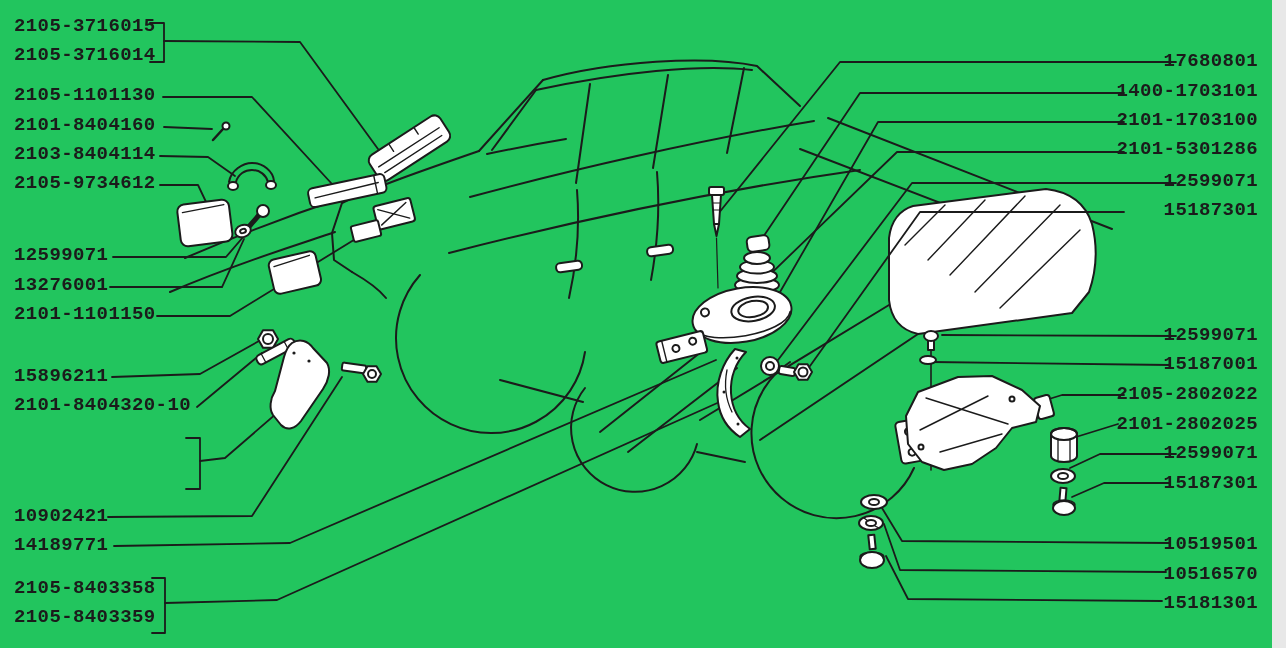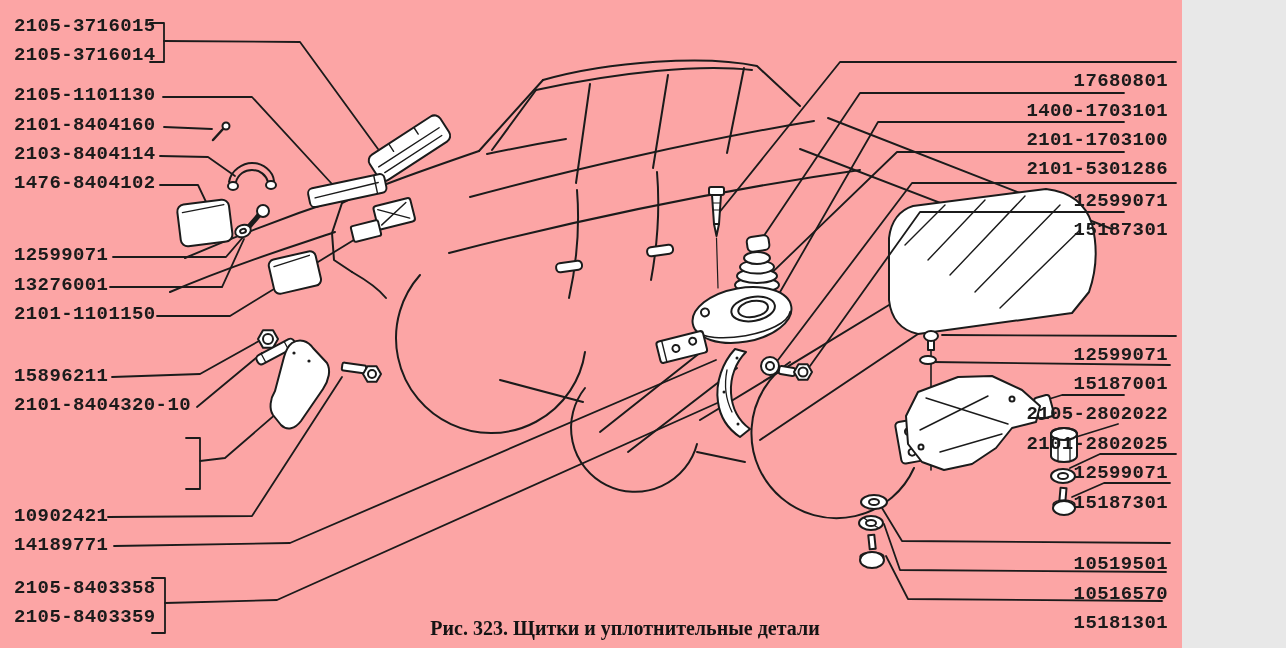--- a/index.html
+++ b/index.html
@@ -1,25 +1,25 @@
 <!DOCTYPE html>
 <html><head>
 <meta charset="utf-8">
 <style>
   html,body{margin:0;padding:0;background:#e8e8e8;}
   #stage{
-    position:relative;width:1182px;height:648px;background:#fca5a5;
+    position:relative;width:1272px;height:648px;background:#22c55e;
     overflow:hidden;font-family:"Liberation Mono",monospace;
   }
   #artwork{position:absolute;left:0;top:0;}
   .plabel{
     position:absolute;white-space:nowrap;color:#1b1b1b;
     font:700 19px/20px "Liberation Mono",monospace;letter-spacing:.4px;
   }
-  .plabel.r{text-align:right;margin-top:20px;}
+  .plabel.r{text-align:right;}
   #caption{
     position:absolute;left:310px;top:616px;width:630px;text-align:center;
     color:#141414;font:700 20px/24px "Liberation Serif",serif;
   }
 </style>
 </head>
 <body>
 
 <div id="stage">
 
@@ -274,21 +274,21 @@
         <path d="M860,557 A12,5 0 0 1 884,557" stroke-width="1.4"></path>
       </g>
     </g>
   </svg>
 
   <div class="plabel" style="left:14px;top:16px">2105-3716015</div>
   <div class="plabel" style="left:14px;top:45px">2105-3716014</div>
   <div class="plabel" style="left:14px;top:85px">2105-1101130</div>
   <div class="plabel" style="left:14px;top:115px">2101-8404160</div>
   <div class="plabel" style="left:14px;top:144px">2103-8404114</div>
-  <div class="plabel" style="left:14px;top:173px">1476-8404102</div>
+  <div class="plabel" style="left:14px;top:173px">2105-9734612</div>
   <div class="plabel" style="left:14px;top:245px">12599071</div>
   <div class="plabel" style="left:14px;top:275px">13276001</div>
   <div class="plabel" style="left:14px;top:304px">2101-1101150</div>
   <div class="plabel" style="left:14px;top:366px">15896211</div>
   <div class="plabel" style="left:14px;top:395px">2101-8404320-10</div>
   <div class="plabel" style="left:14px;top:506px">10902421</div>
   <div class="plabel" style="left:14px;top:535px">14189771</div>
   <div class="plabel" style="left:14px;top:578px">2105-8403358</div>
   <div class="plabel" style="left:14px;top:607px">2105-8403359</div>
 
@@ -301,15 +301,14 @@
   <div class="plabel r" style="right:14px;top:325px">12599071</div>
   <div class="plabel r" style="right:14px;top:354px">15187001</div>
   <div class="plabel r" style="right:14px;top:384px">2105-2802022</div>
   <div class="plabel r" style="right:14px;top:414px">2101-2802025</div>
   <div class="plabel r" style="right:14px;top:443px">12599071</div>
   <div class="plabel r" style="right:14px;top:473px">15187301</div>
   <div class="plabel r" style="right:14px;top:534px">10519501</div>
   <div class="plabel r" style="right:14px;top:564px">10516570</div>
   <div class="plabel r" style="right:14px;top:593px">15181301</div>
 
-  <div id="caption">Рис. 323. Щитки и уплотнительные детали</div>
 
 </div>
 
 </body></html>

